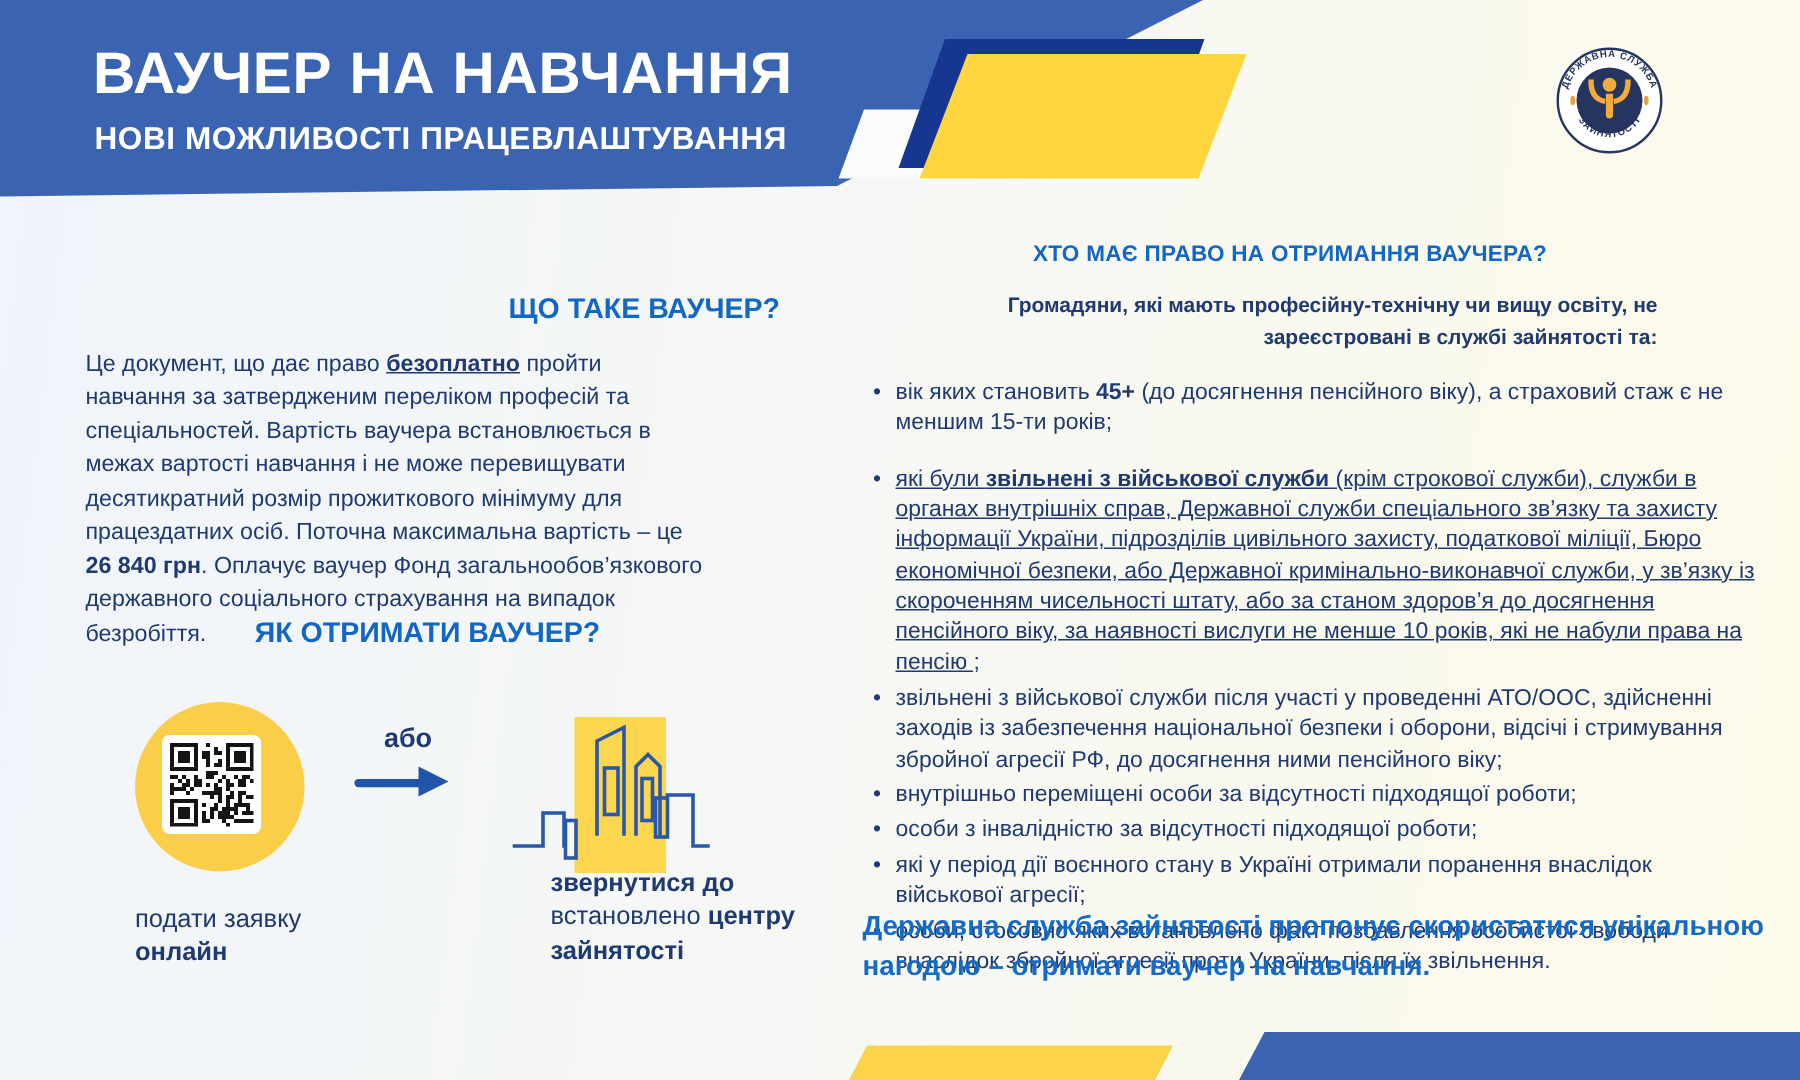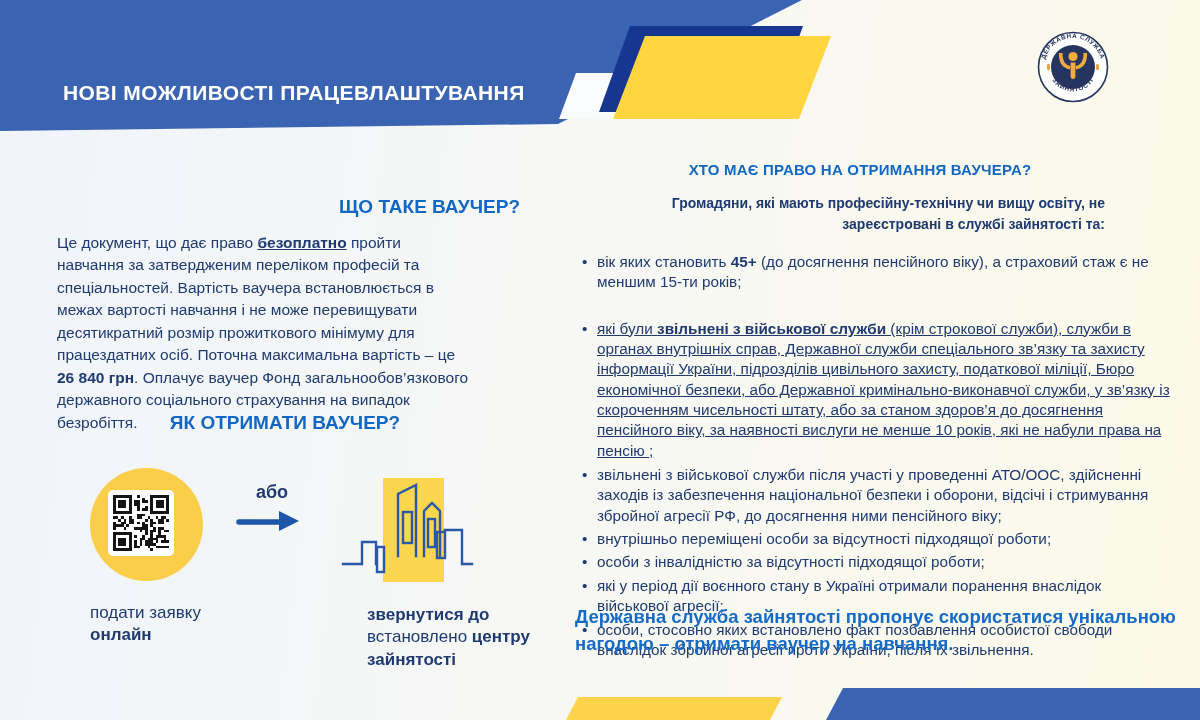--- a/index.html
+++ b/index.html
@@ -24,47 +24,48 @@
   .b{font-weight:bold;}
   .h-how{left:50px;top:412px;width:470px;text-align:center;font-size:19px;font-weight:bold;color:#1266c4;}
 
   .qr-circle{left:90px;top:468px;width:113px;height:113px;border-radius:50%;background:#fbce4a;}
   .qr-box{left:108px;top:490px;width:66px;height:66px;background:#ffffff;border-radius:5px;padding:5px;box-sizing:border-box;}
   .or-label{left:232px;top:482px;width:80px;text-align:center;font-size:18px;font-weight:bold;color:#1f3a70;}
   .arrow{left:236px;top:506px;}
   .bld{left:340px;top:468px;}
 
   .cap-online{left:90px;top:594px;font-size:17px;line-height:1.32;margin-top:8px;}
-  .cap-center{left:367px;top:604px;font-size:17px;line-height:1.32;}
+  .cap-center{left:367px;top:578px;font-size:17px;line-height:1.32;}
 
   
   .h-who{left:570px;top:161px;width:580px;text-align:center;font-size:15px;font-weight:bold;color:#1266c4;letter-spacing:.2px;}
   .p-intro{left:635px;top:193px;width:470px;text-align:right;font-size:14px;font-weight:bold;line-height:1.5;color:#1f3a70;}
   .who-list{left:580px;top:252px;width:594px;margin:0;padding:0;list-style:none;font-size:15.3px;line-height:1.33;}
   .who-list li{position:relative;padding-left:17px;margin:0 0 3px 0;}
   .who-list li::before{content:"•";position:absolute;left:2px;top:0;color:#1f3a70;}
-  .who-list li:nth-child(1){margin-bottom:26px;}
+  .who-list li:nth-child(1){margin-bottom:17px;}
   .who-list li:nth-child(2){margin-bottom:4px;text-decoration:underline;}
   .who-list li:nth-child(3){margin-bottom:3px;}
   .closing{left:575px;top:604px;width:608px;font-size:18.5px;font-weight:bold;color:#146bc7;line-height:1.45;}
 
   .ftr-shapes{left:0;top:680px;}
 </style>
 </head>
 <body>
 
 <div class="canvas">
 
   <svg class="abs hdr-shapes" width="1200" height="140" viewBox="0 0 1200 140">
     <polygon points="0,0 802,0 558,124 0,131" fill="#3a63b2"></polygon>
     <polygon points="576,73 636,73 619,119 559,119" fill="#fafbfd"></polygon>
     <polygon points="630,26 803,26 772,112 599,112" fill="#16368f"></polygon>
     <polygon points="645,36 831,36 799,119 613,119" fill="#ffd640"></polygon>
   </svg>
 
+  <div class="abs hdr-title">ВАУЧЕР НА НАВЧАННЯ</div>
   <div class="abs hdr-sub">НОВІ МОЖЛИВОСТІ ПРАЦЕВЛАШТУВАННЯ</div>
 
   <svg class="abs logo" width="72" height="72" viewBox="0 0 72 72">
     <circle cx="36" cy="36" r="34.5" fill="#ffffff" stroke="#26355f" stroke-width="1.6"></circle>
     <circle cx="36" cy="36" r="22" fill="#26355f"></circle>
     <defs>
       <path id="arcTop" d="M 7,36 A 29,29 0 0 1 65,36"></path>
       <path id="arcBot" d="M 11.5,36 A 24.5,24.5 0 0 0 60.5,36"></path>
     </defs>
     <text font-size="6.4" font-weight="bold" fill="#26355f" letter-spacing="0.6" font-family="Liberation Sans, sans-serif">

